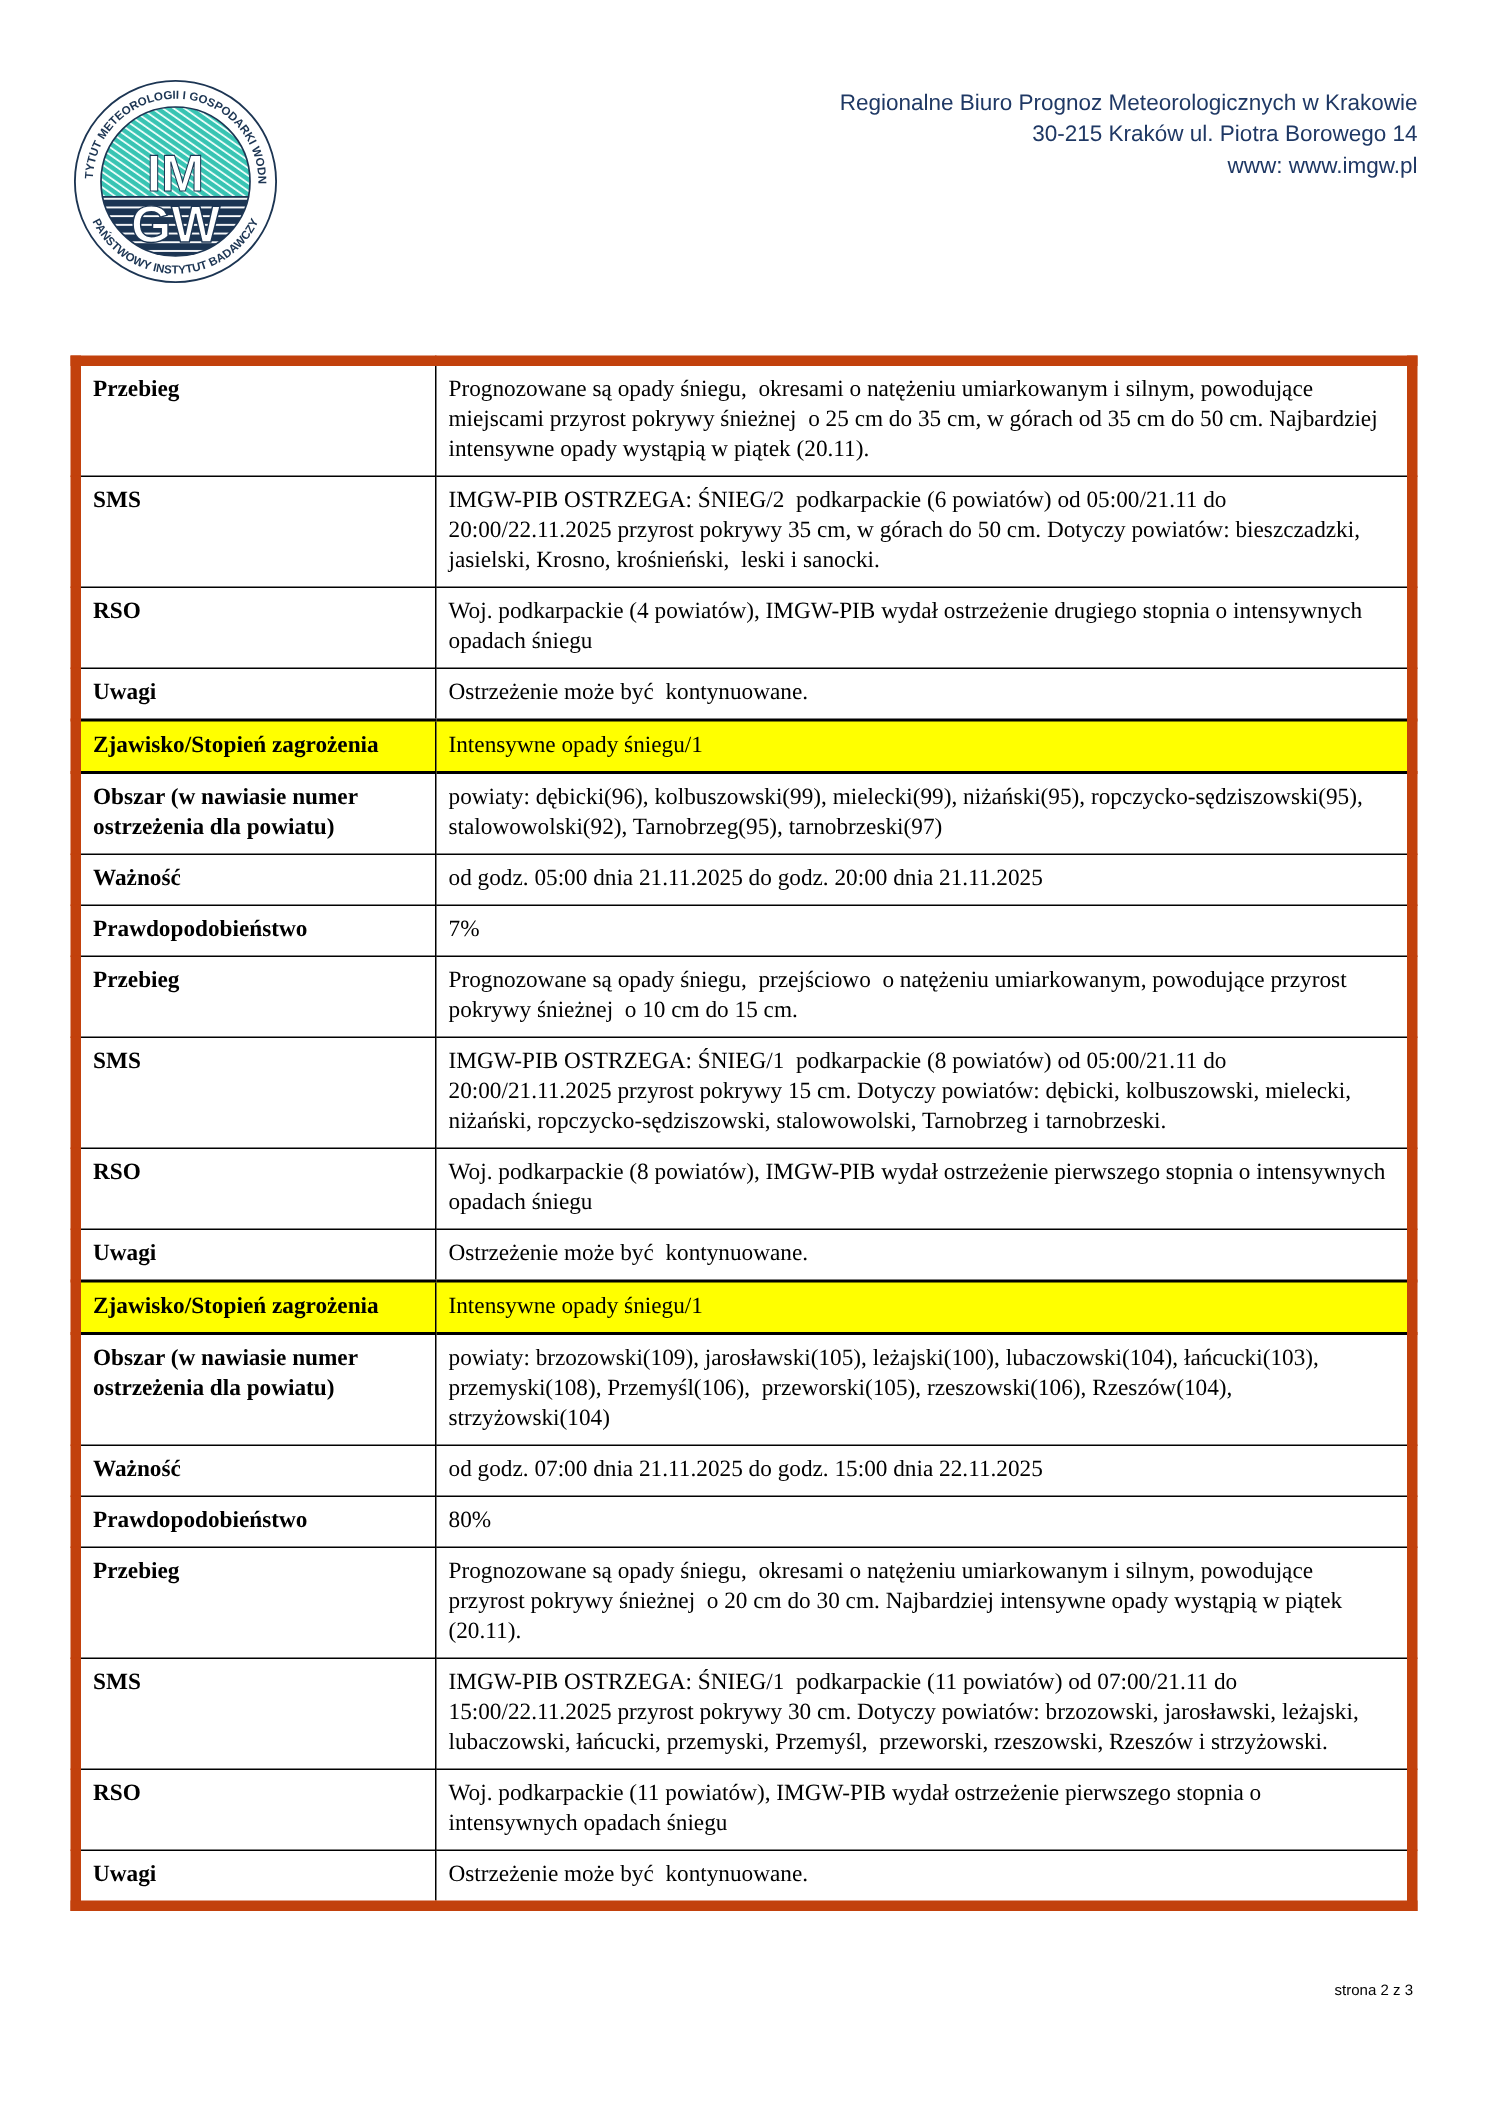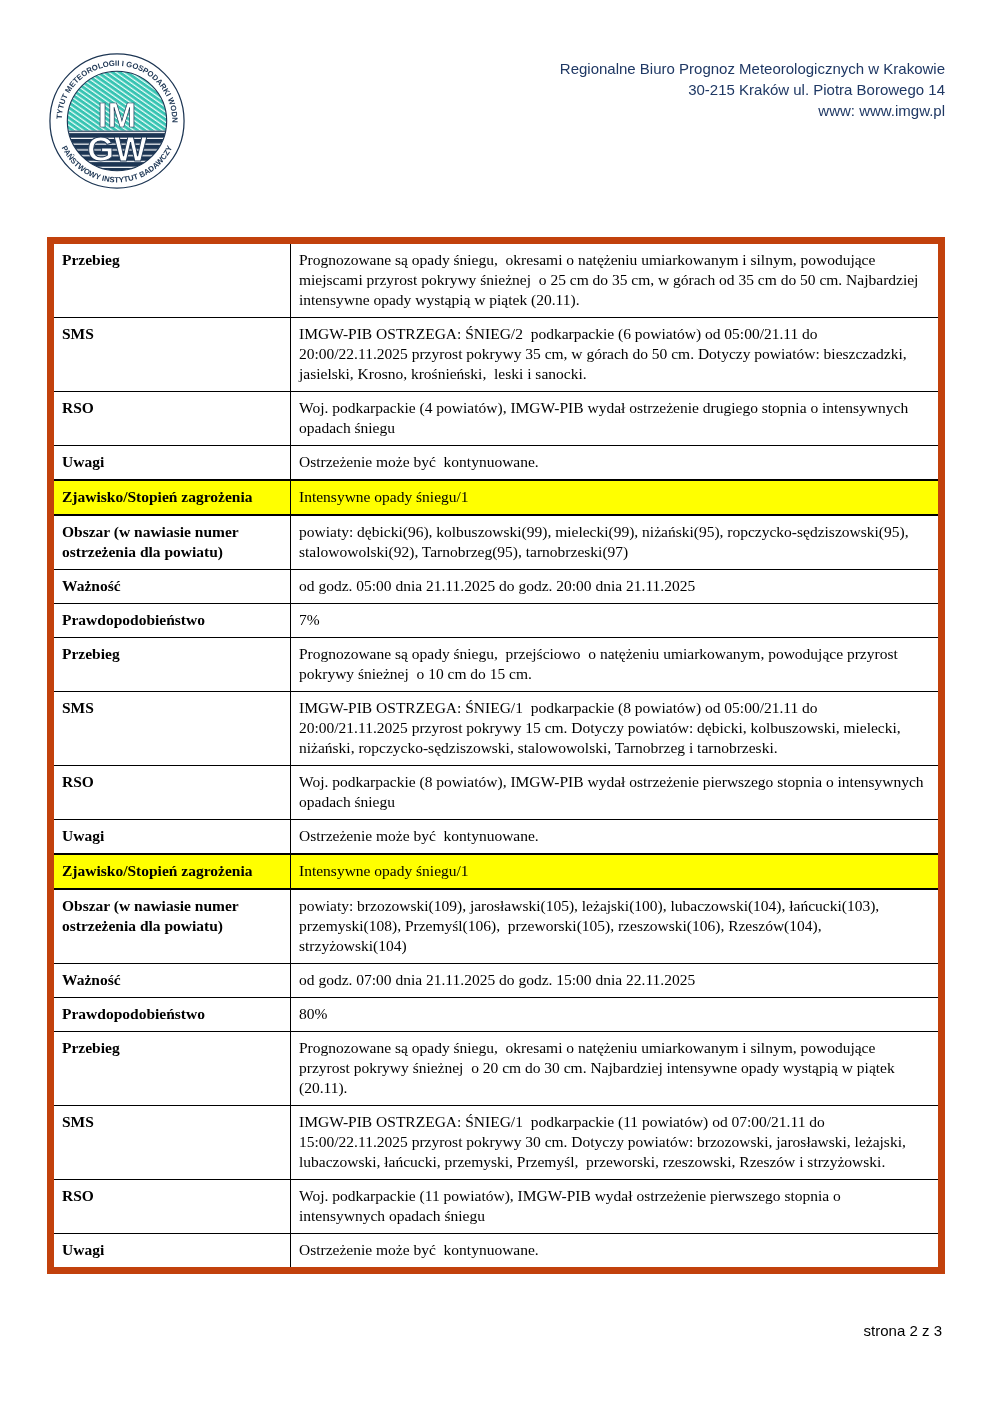--- a/index.html
+++ b/index.html
@@ -60,21 +60,21 @@
     border-bottom: 2.5px solid #000;
     margin-left: 36px;
   }
 
   
   .footer {
     position: absolute;
     right: 50px;
     top: 1322px;
     font-family: "Liberation Sans", sans-serif;
-    font-size: 15px;
+    font-size: 10px;
     color: #000;
   }
 </style>
 </head>
 <body>
 
 <div class="page">
 
   <div class="doc-header">
     <div class="logo-wrap">

